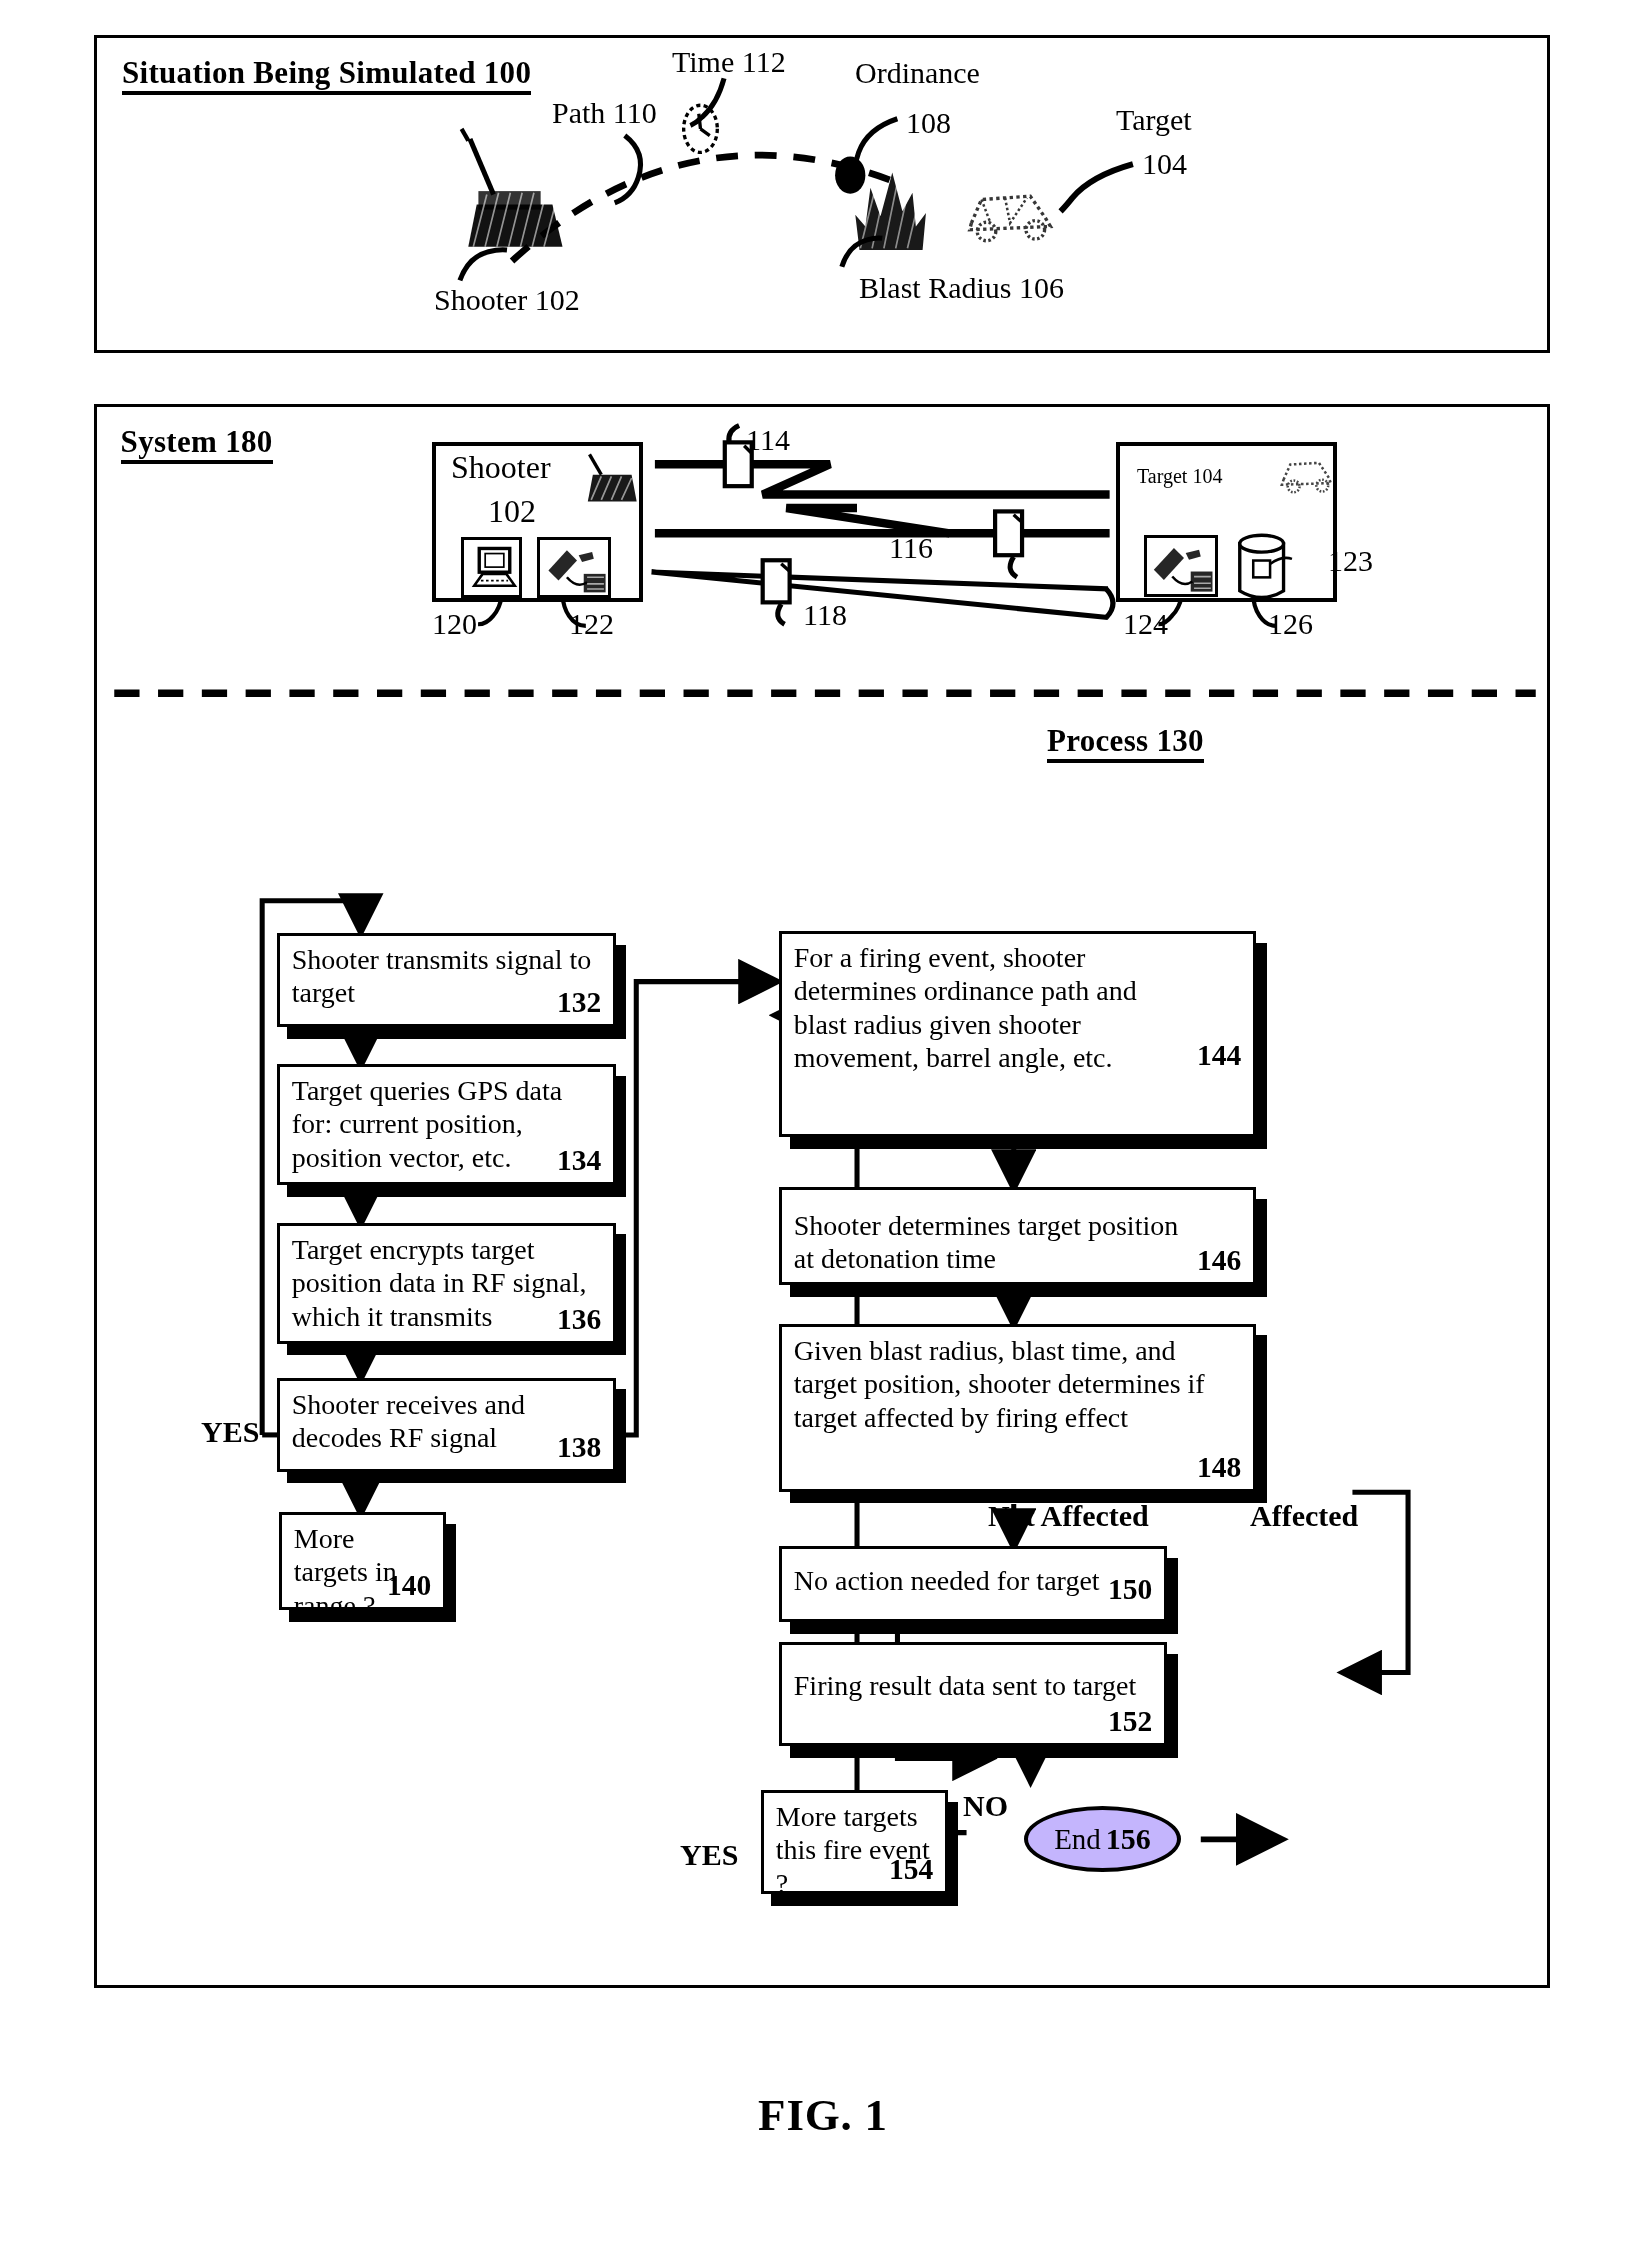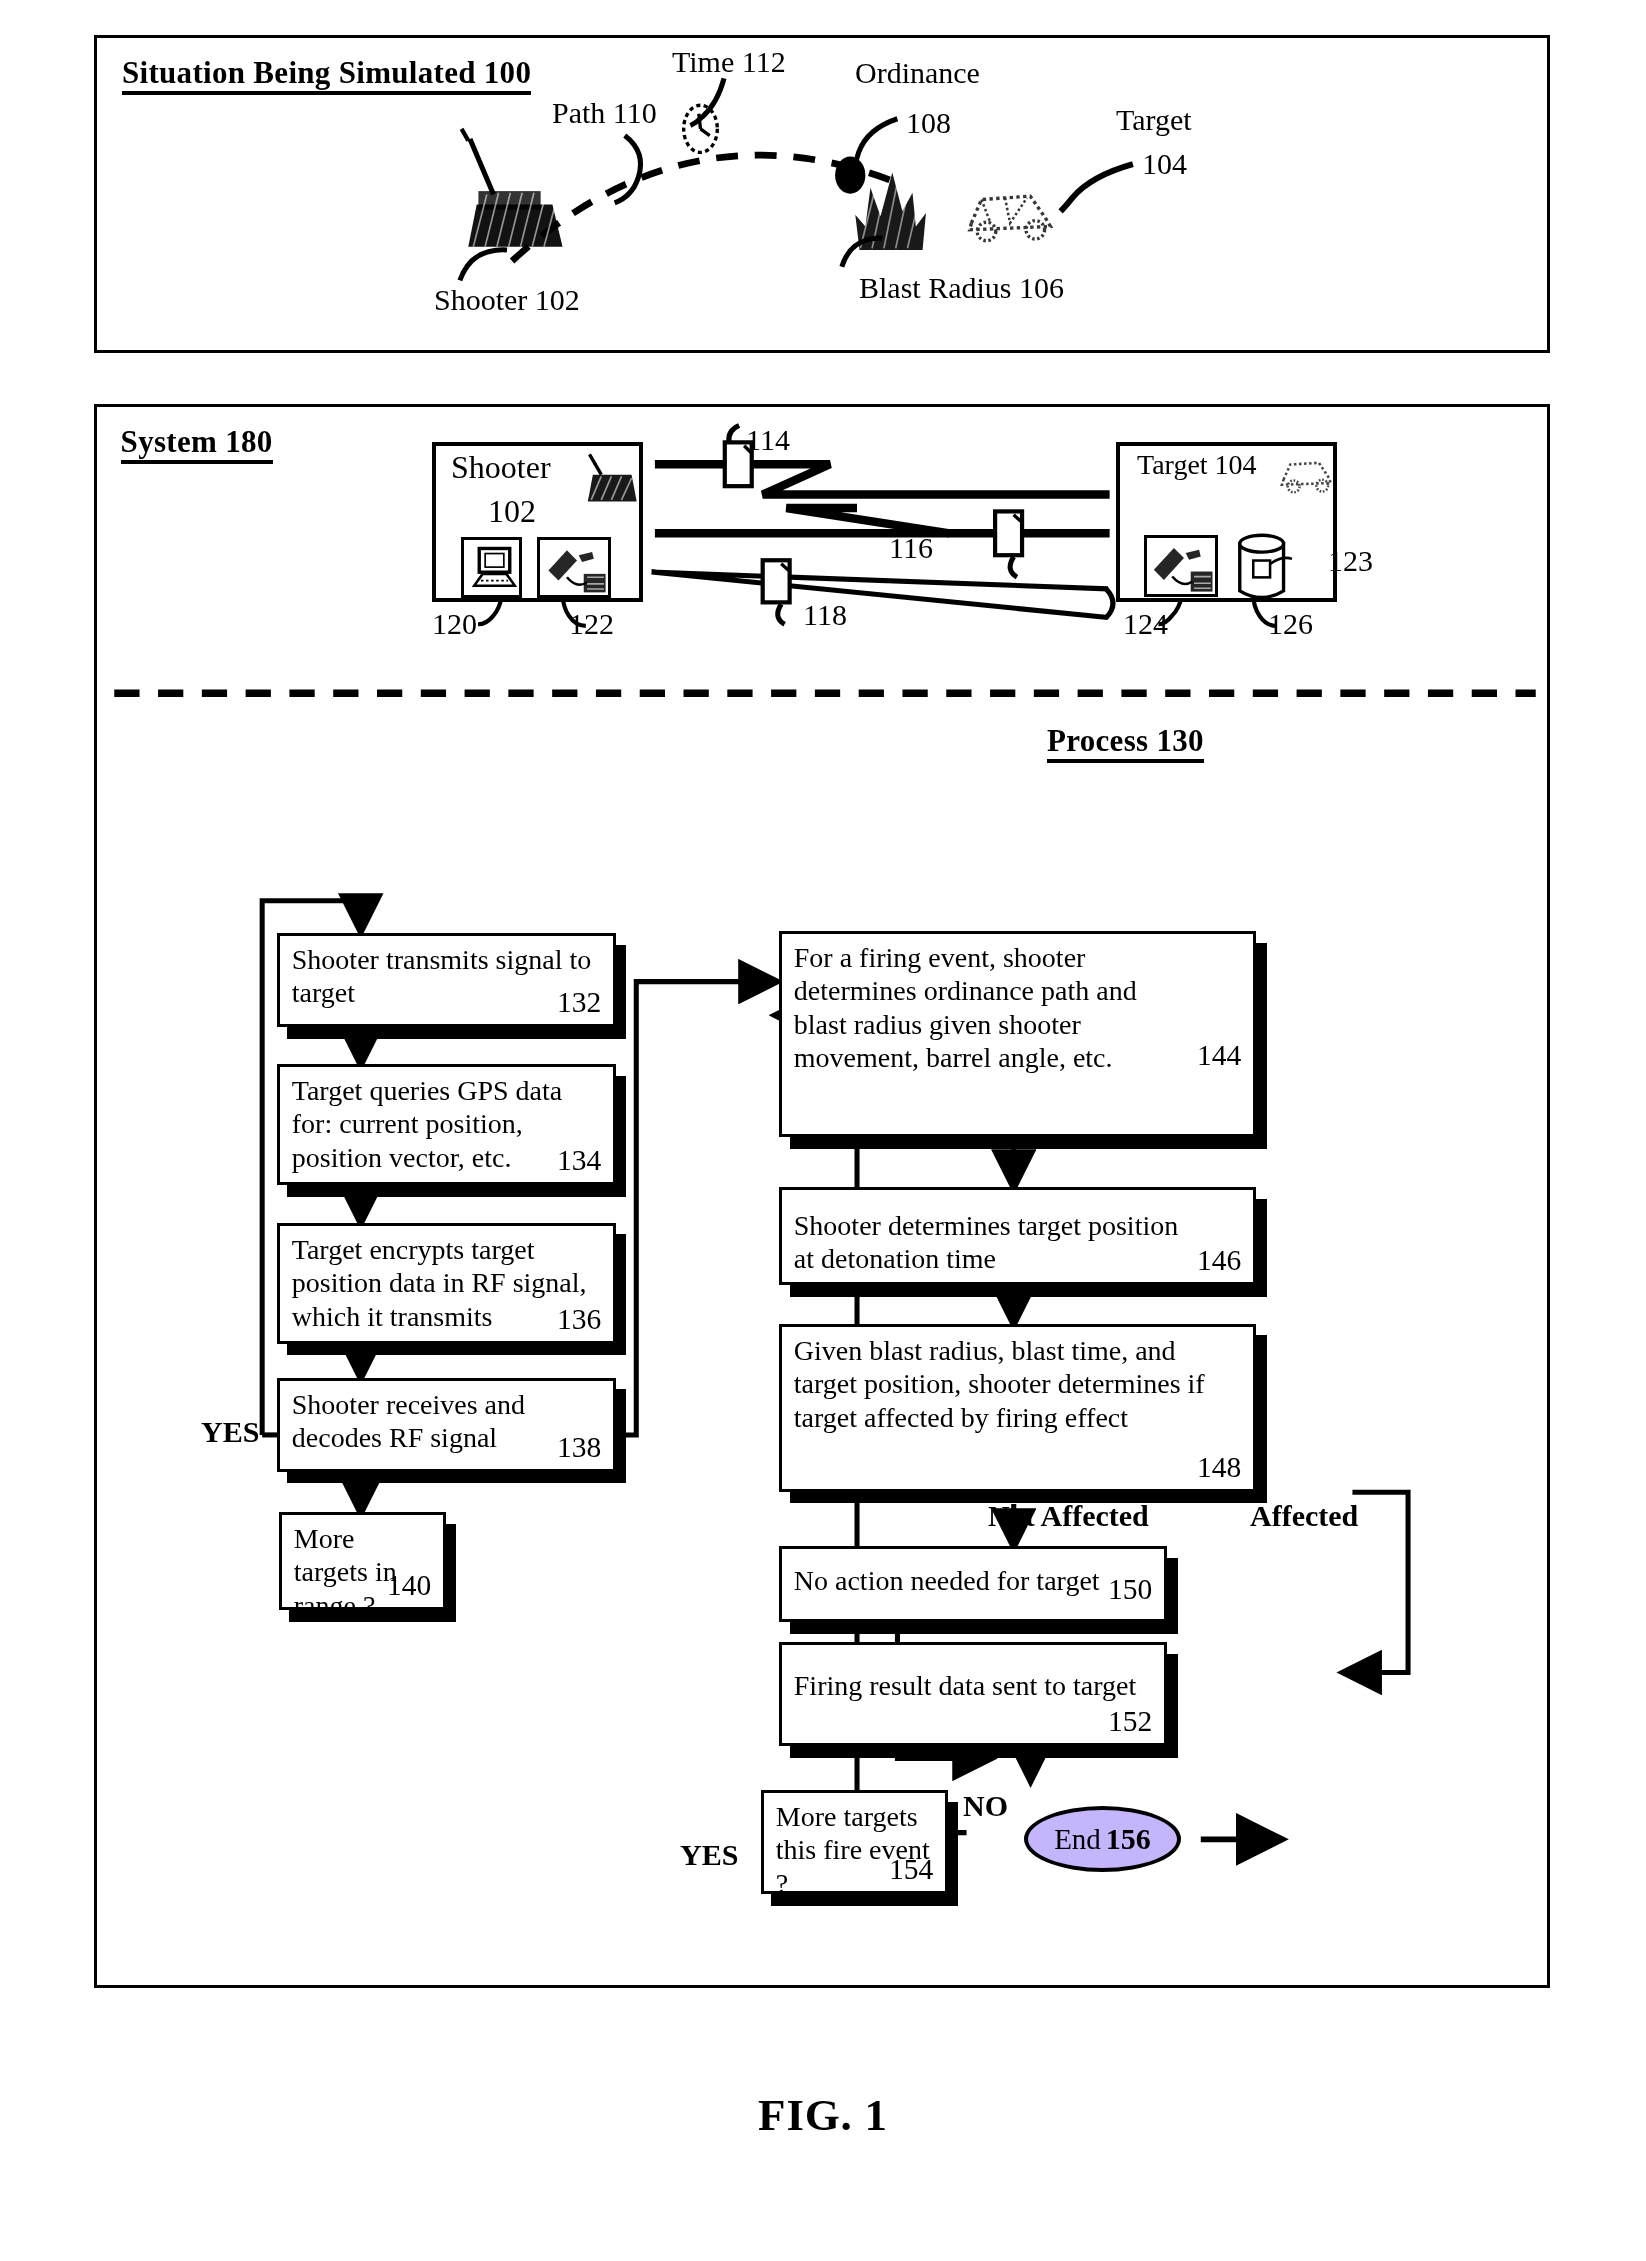--- a/index.html
+++ b/index.html
@@ -11,21 +11,21 @@
   .sec-title{position:absolute;font-weight:bold;font-size:31px;letter-spacing:0.3px;
              border-bottom:4.2px solid #000;padding-bottom:1.7px;line-height:1.05;white-space:nowrap;}
   .lbl{position:absolute;font-size:30px;line-height:1.05;white-space:nowrap;}
   .bold-lbl{position:absolute;font-size:30px;font-weight:bold;white-space:nowrap;}
   .figcap{position:absolute;left:0;right:0;top:2089px;text-align:center;
           font-size:45px;font-weight:bold;letter-spacing:0.8px;}
   
   .fbox{position:absolute;box-sizing:border-box;border:3.4px solid #000;background:#fff;z-index:5;}
   .fshadow{position:absolute;background:#000;z-index:4;}
   .ftext{position:absolute;left:11.8px;right:8.4px;top:6.7px;font-size:28px;line-height:1.20;}
-  .fnum{position:absolute;right:11.8px;bottom:5px;font-size:29.5px;font-weight:normal;}
+  .fnum{position:absolute;right:11.8px;bottom:5px;font-size:29.5px;font-weight:bold;}
   .ebox{position:absolute;box-sizing:border-box;border:4.2px solid #000;border-radius:50%;
         background:#c4b5fd;z-index:5;display:flex;align-items:center;justify-content:center;
         font-size:29px;white-space:nowrap;}
   .ebox b{font-size:30px;margin-left:5px;}
   
   .sysbox{position:absolute;box-sizing:border-box;border:4.2px solid #000;background:#fff;z-index:5;}
   .subbox{position:absolute;box-sizing:border-box;border:3.4px solid #000;background:#fff;z-index:6;}
   svg{position:absolute;left:0;top:0;overflow:visible;}
   .ln{stroke:#000;fill:none;}
 </style>
@@ -130,21 +130,21 @@
           <g stroke="#fff" stroke-width="2" opacity=".6">
             <path d="M 56 44 L 76 44 M 56 52 L 76 52 M 56 58 L 76 58"></path>
           </g>
         </svg>
       </div>
     </div>
     <div class="lbl" style="left:335px;top:201px;">120</div>
     <div class="lbl" style="left:472px;top:201px;">122</div>
 
     <div class="sysbox" style="left:1019px;top:35px;width:221px;height:160px;">
-      <div class="lbl" style="left:17px;top:4px;font-size:28px;">Target 104</div>
+      <div class="lbl" style="left:17px;top:20px;font-size:20px;">Target 104</div>
       <svg width="221" height="160" viewBox="0 0 262 190">
         <g opacity=".72">
           <path d="M 194 40 L 202 22 L 236 20 L 248 38 L 250 44 L 192 46 Z" fill="none" stroke="#000" stroke-width="3" stroke-dasharray="3 3"></path>
           <circle cx="206" cy="48" r="7" fill="none" stroke="#000" stroke-width="3" stroke-dasharray="2 2"></circle>
           <circle cx="240" cy="47" r="7" fill="none" stroke="#000" stroke-width="3" stroke-dasharray="2 2"></circle>
         </g>
       </svg>
       <div class="subbox" style="left:23.6px;top:89px;width:74px;height:62px;">
         <svg width="74" height="62" viewBox="0 0 88 74">
           <path d="M 8 38 L 32 12 L 44 24 L 20 50 Z" fill="#000" opacity=".85"></path>

